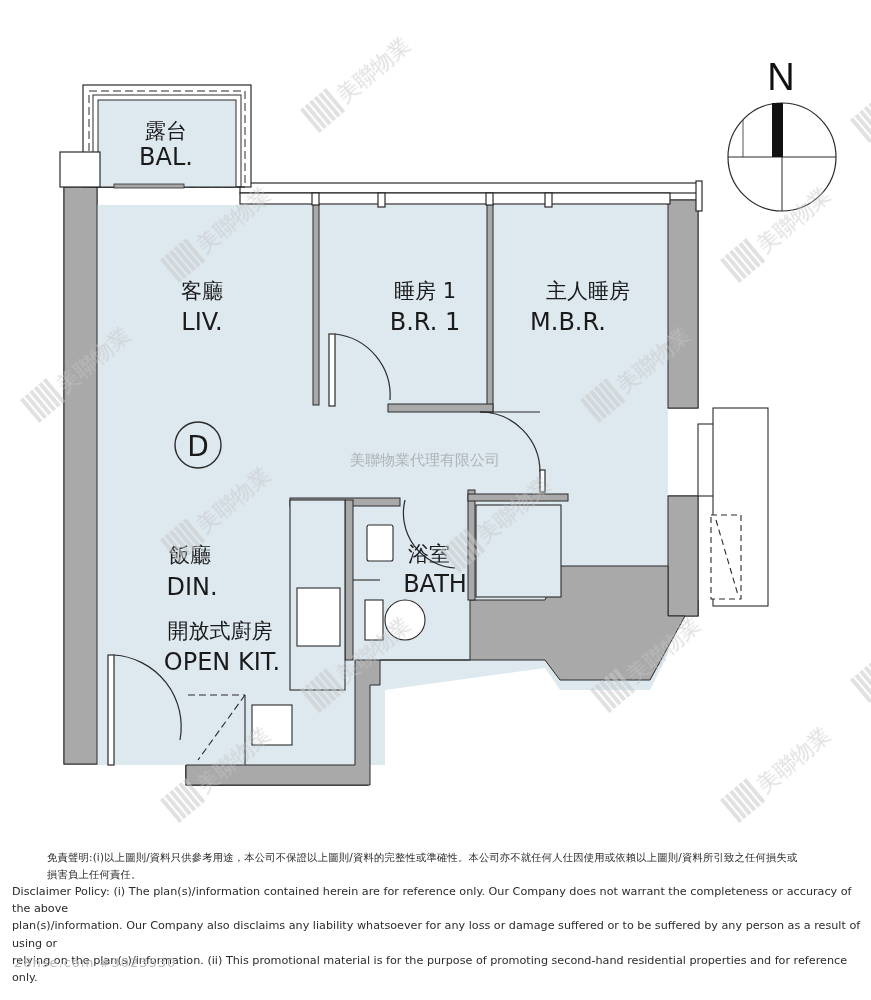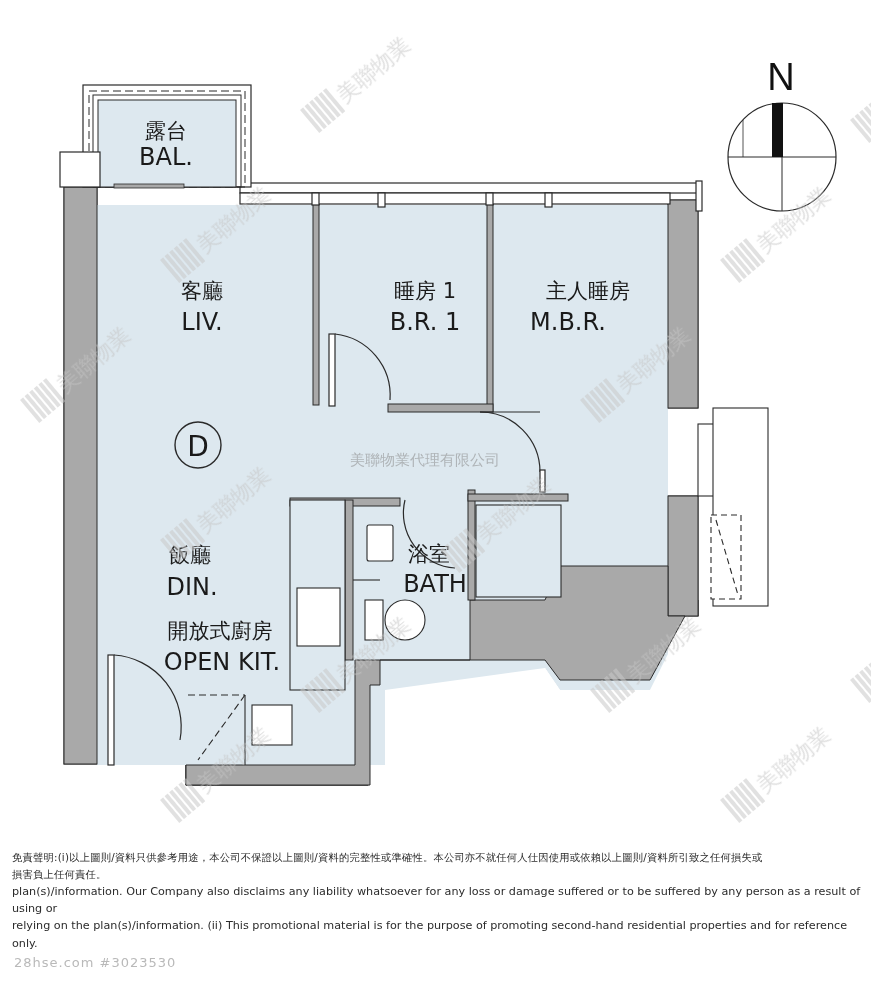--- a/index.html
+++ b/index.html
@@ -5,21 +5,21 @@
   html, body { margin:0; padding:0; background:#ffffff; }
   body { width:871px; height:1000px; position:relative; overflow:hidden; font-family:"DejaVu Sans", sans-serif; }
   #plan { position:absolute; left:0; top:0; width:871px; height:840px; }
   .room-label { font-family:"DejaVu Sans", sans-serif; fill:#1a1a1a; text-anchor:middle; }
   .room-cn { font-size:21px; }
   .room-en { font-size:24px; }
   .compass-n { font-family:"Liberation Sans", sans-serif; font-size:38px; fill:#111; text-anchor:middle; }
   .wm-text { font-family:"DejaVu Sans", sans-serif; font-size:15px; fill:#8a8a8a; }
   .wm-logo { opacity:0.55; }
   #disclaimer { position:absolute; left:12px; top:849px; width:850px; font-family:"DejaVu Sans", sans-serif; color:#2b2b2b; }
-  #disclaimer .cn { font-size:10.3px; line-height:17px; letter-spacing:0.2px; }
+  #disclaimer .cn { font-size:10.3px; line-height:17px; letter-spacing:0.2px;margin-left:35px; }
   #disclaimer .en { font-size:11.2px; line-height:17.2px; }
   .ghost-ref { position:absolute; left:14px; top:955px; font-family:"DejaVu Sans", sans-serif; font-size:13px; color:#b9b9b9; letter-spacing:1px; }
 </style>
 </head>
 <body>
 
 <svg id="plan" viewBox="0 0 871 840" xmlns="http://www.w3.org/2000/svg">
   <defs>
     <g id="logo">
 
@@ -218,17 +218,18 @@
       </g>
     <g transform="translate(850,680) rotate(-40)" fill="#c6c6c6">
         <use href="#logo"></use>
       </g>
   </g>
 </svg>
 
 <div id="disclaimer">
   <div class="cn">免責聲明:(i)以上圖則/資料只供參考用途，本公司不保證以上圖則/資料的完整性或準確性。本公司亦不就任何人仕因使用或依賴以上圖則/資料所引致之任何損失或</div>
   <div class="cn">損害負上任何責任。</div>
+  <div class="en">Disclaimer Policy: (i) The plan(s)/information contained herein are for reference only. Our Company does not warrant the completeness or accuracy of the above</div>
   <div class="en">plan(s)/information. Our Company also disclaims any liability whatsoever for any loss or damage suffered or to be suffered by any person as a result of using or</div>
   <div class="en">relying on the plan(s)/information. (ii) This promotional material is for the purpose of promoting second-hand residential properties and for reference only.</div>
 
 </div>
 <div class="ghost-ref">28hse.com #3023530</div>
 
 </body></html>

